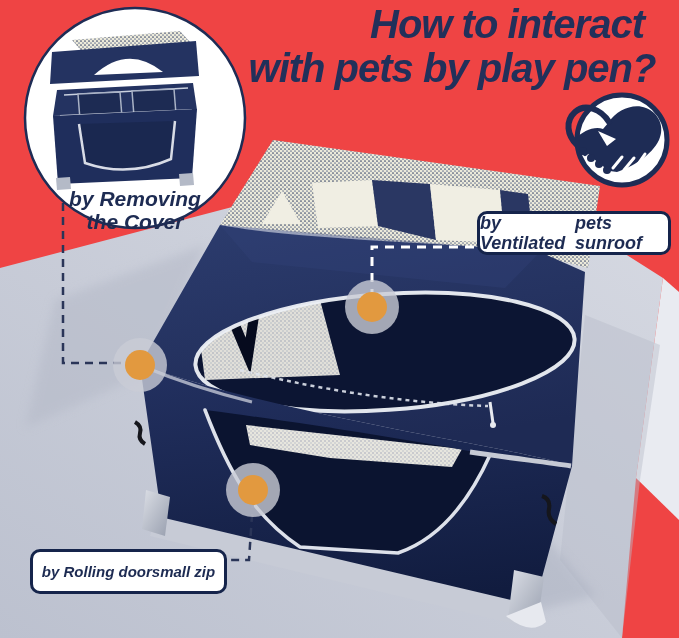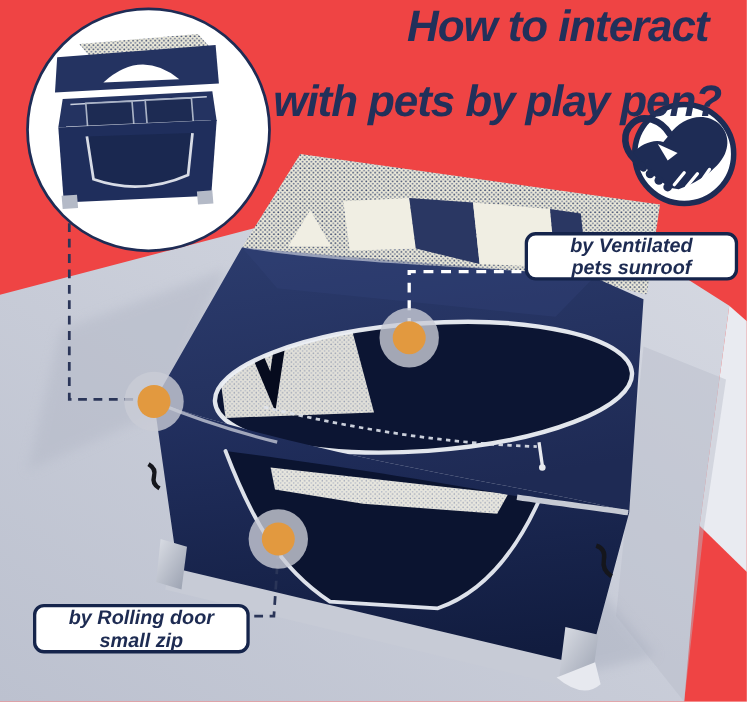--- a/index.html
+++ b/index.html
@@ -2,26 +2,26 @@
 <html><head>
 <meta charset="utf-8">
 <style>
   html,body{margin:0;padding:0;background:#ffffff;}
   .stage{position:relative;width:679px;height:638px;background:#ef4444;overflow:hidden;
          font-family:"Liberation Sans",sans-serif;font-style:italic;}
   .art{position:absolute;left:0;top:0;width:679px;height:638px;}
   .title-line{position:absolute;text-align:center;font-weight:700;color:#22305a;
               letter-spacing:-1px;white-space:nowrap;}
   .t1{top:2px;left:340px;width:334px;font-size:40px;line-height:44px;}
-  .t2{top:46px;left:225px;width:454px;font-size:40px;line-height:44px;margin-top:24px;}
+  .t2{top:46px;left:225px;width:454px;font-size:40px;line-height:44px;}
   .callout{position:absolute;box-sizing:border-box;background:#ffffff;border:3px solid #15244b;
-           border-radius:10px;color:#1d2b52;display:flex;flex-direction:column;
+           border-radius:10px;color:#1d2b52;display:flex;flex-direction:row;
            align-items:center;justify-content:center;font-weight:700;}
   .co-sunroof{left:477px;top:211px;width:194px;height:44px;font-size:18px;line-height:20px;}
-  .co-door{left:30px;top:549px;width:197px;height:45px;font-size:18px;line-height:21px;}
+  .co-door{left:30px;top:549px;width:197px;height:45px;font-size:15px;line-height:21px;}
   .inset-cap{position:absolute;top:187px;left:35px;width:200px;text-align:center;
              font-weight:700;font-size:21px;line-height:23px;color:#1d2b52;}
   .cap-line{display:block;}
 </style>
 </head>
 <body>
 
 <div class="stage">
 
   <svg class="art" viewBox="0 0 679 638">
@@ -180,20 +180,24 @@
       <circle cx="583" cy="151" r="4" fill="#1e2c55"></circle>
       <circle cx="591" cy="158" r="4" fill="#1e2c55"></circle>
       <circle cx="599" cy="164" r="4" fill="#1e2c55"></circle>
       <circle cx="607" cy="170" r="4" fill="#1e2c55"></circle>
     </g>
   </svg>
 
   <div class="title-line t1">How to interact</div>
   <div class="title-line t2">with pets by play pen?</div>
 
+  <div class="inset-cap">
+    <span class="cap-line">by Removing</span>
+    <span class="cap-line">the Cover</span>
+  </div>
 
   <div class="callout co-sunroof">
     <span>by Ventilated</span>
     <span>pets sunroof</span>
   </div>
 
   <div class="callout co-door">
     <span>by Rolling door</span>
     <span>small zip</span>
   </div>

